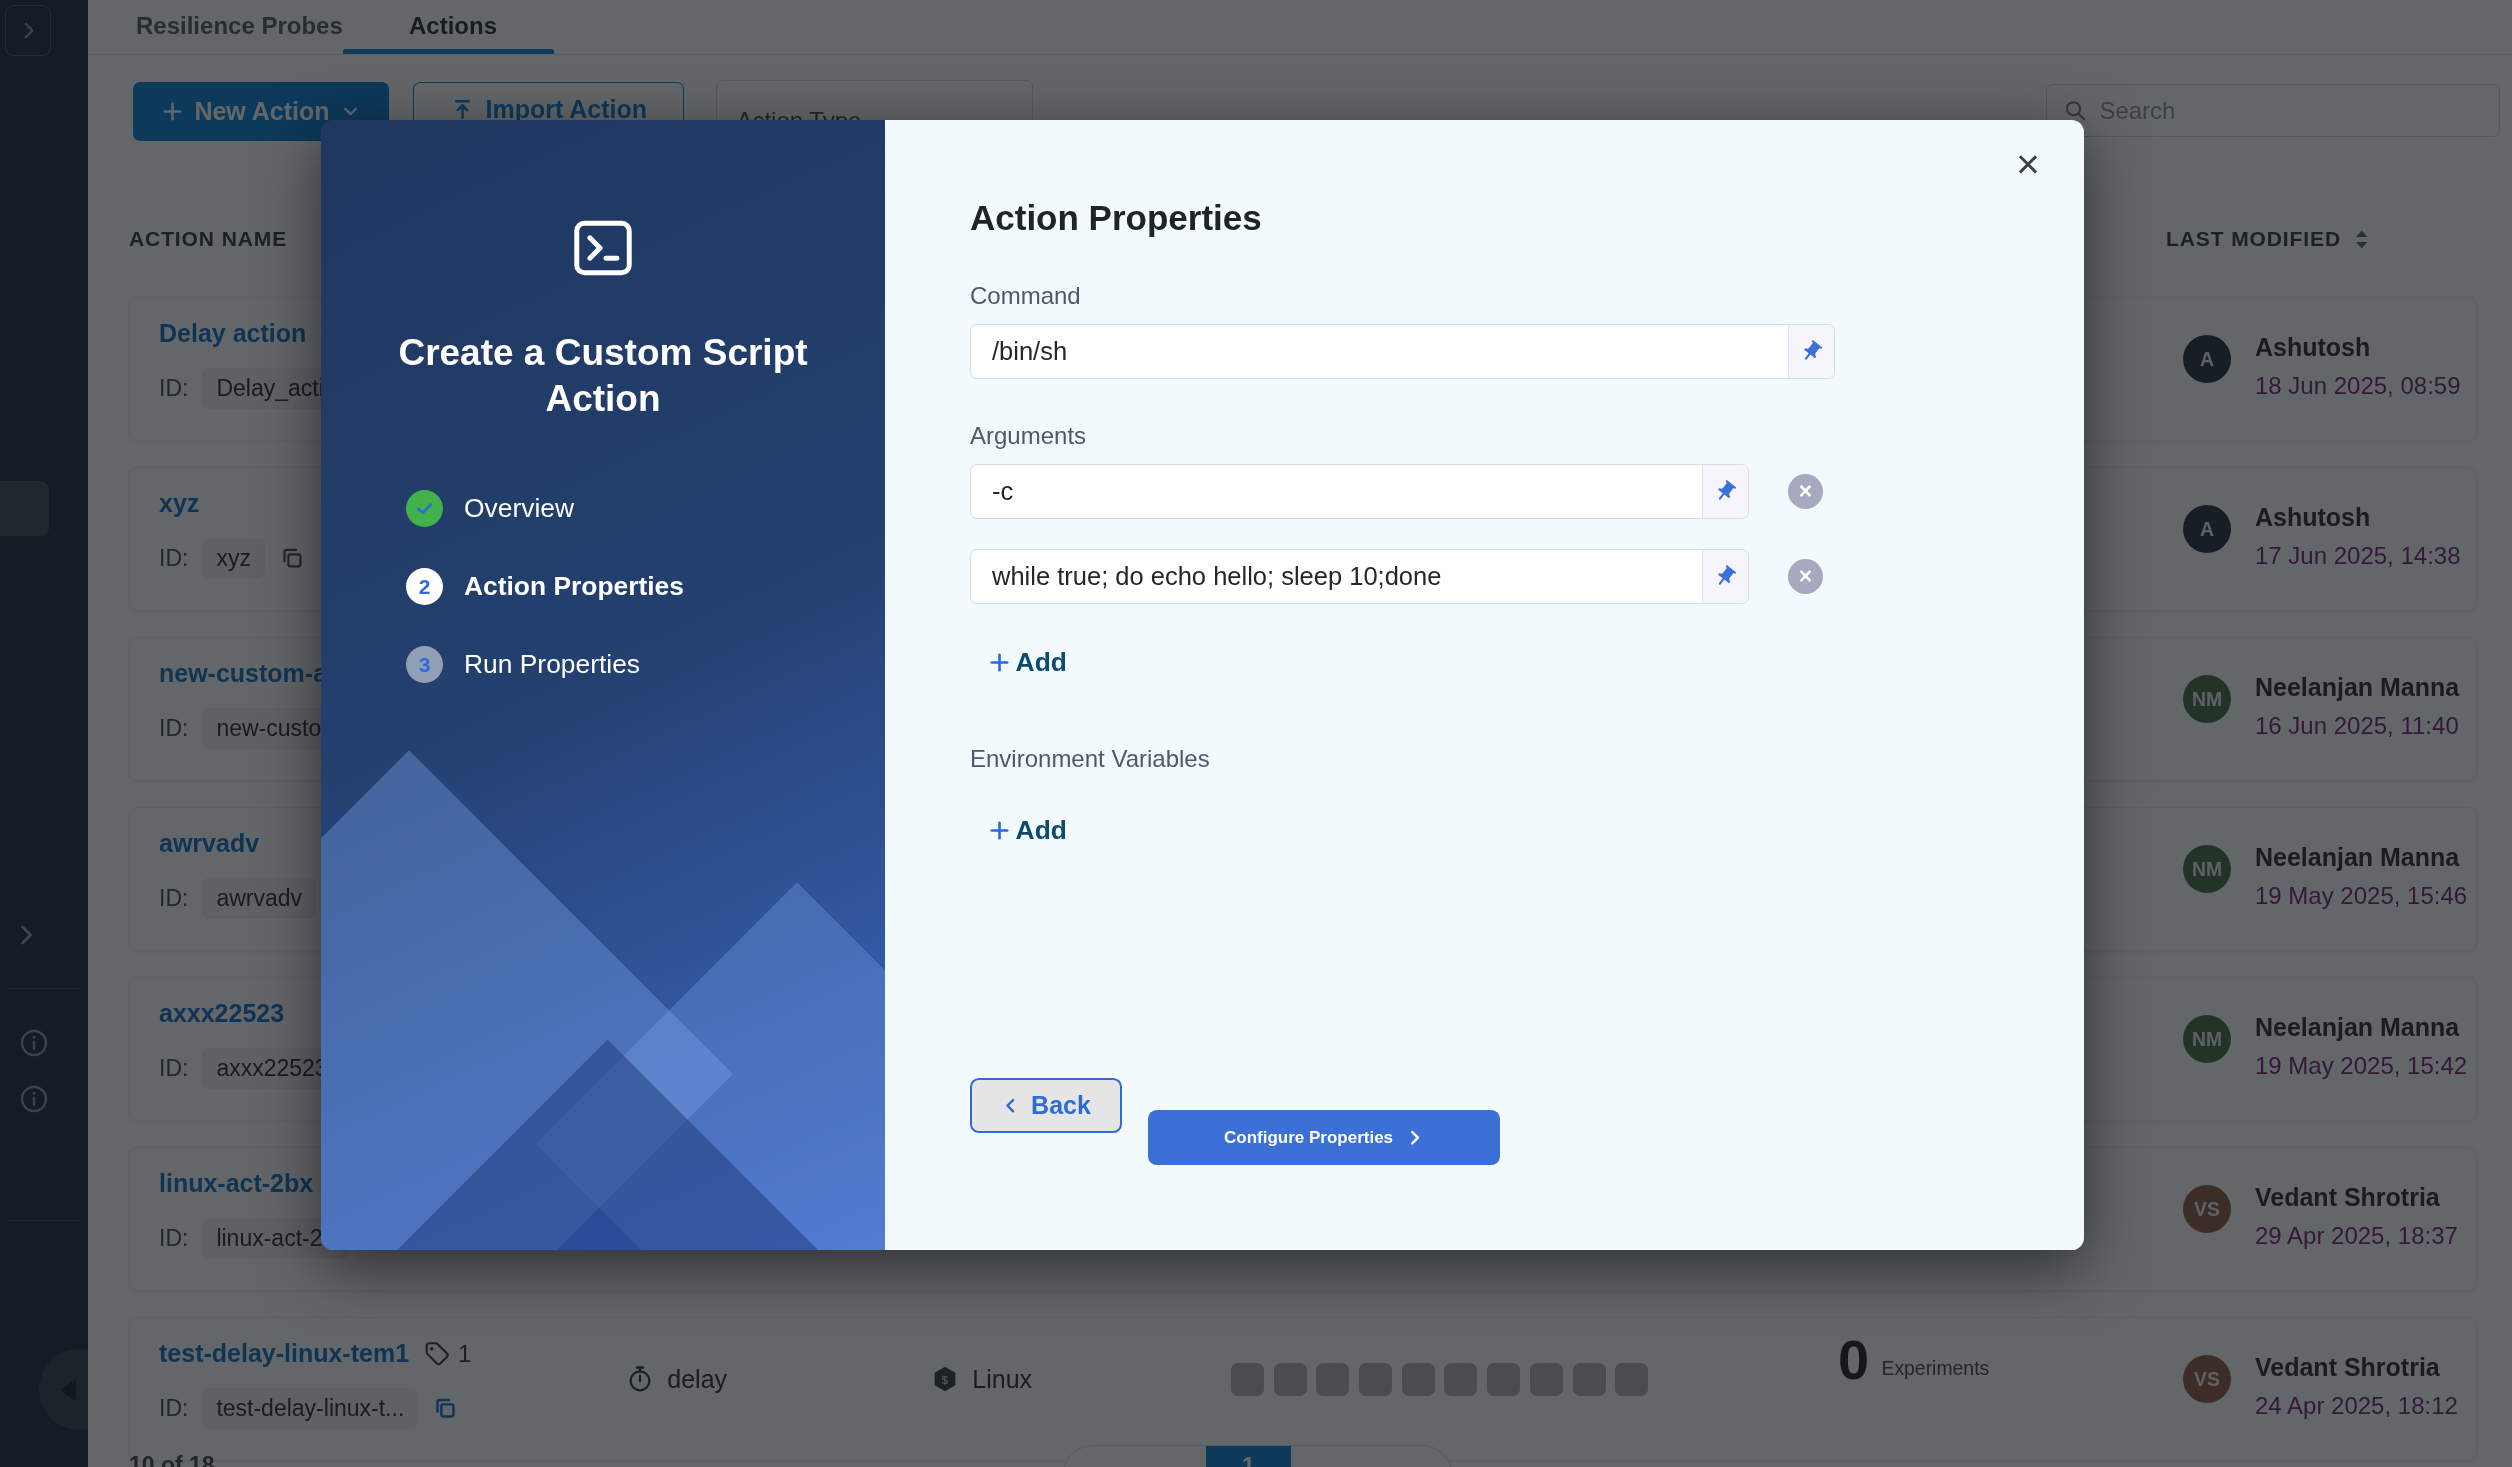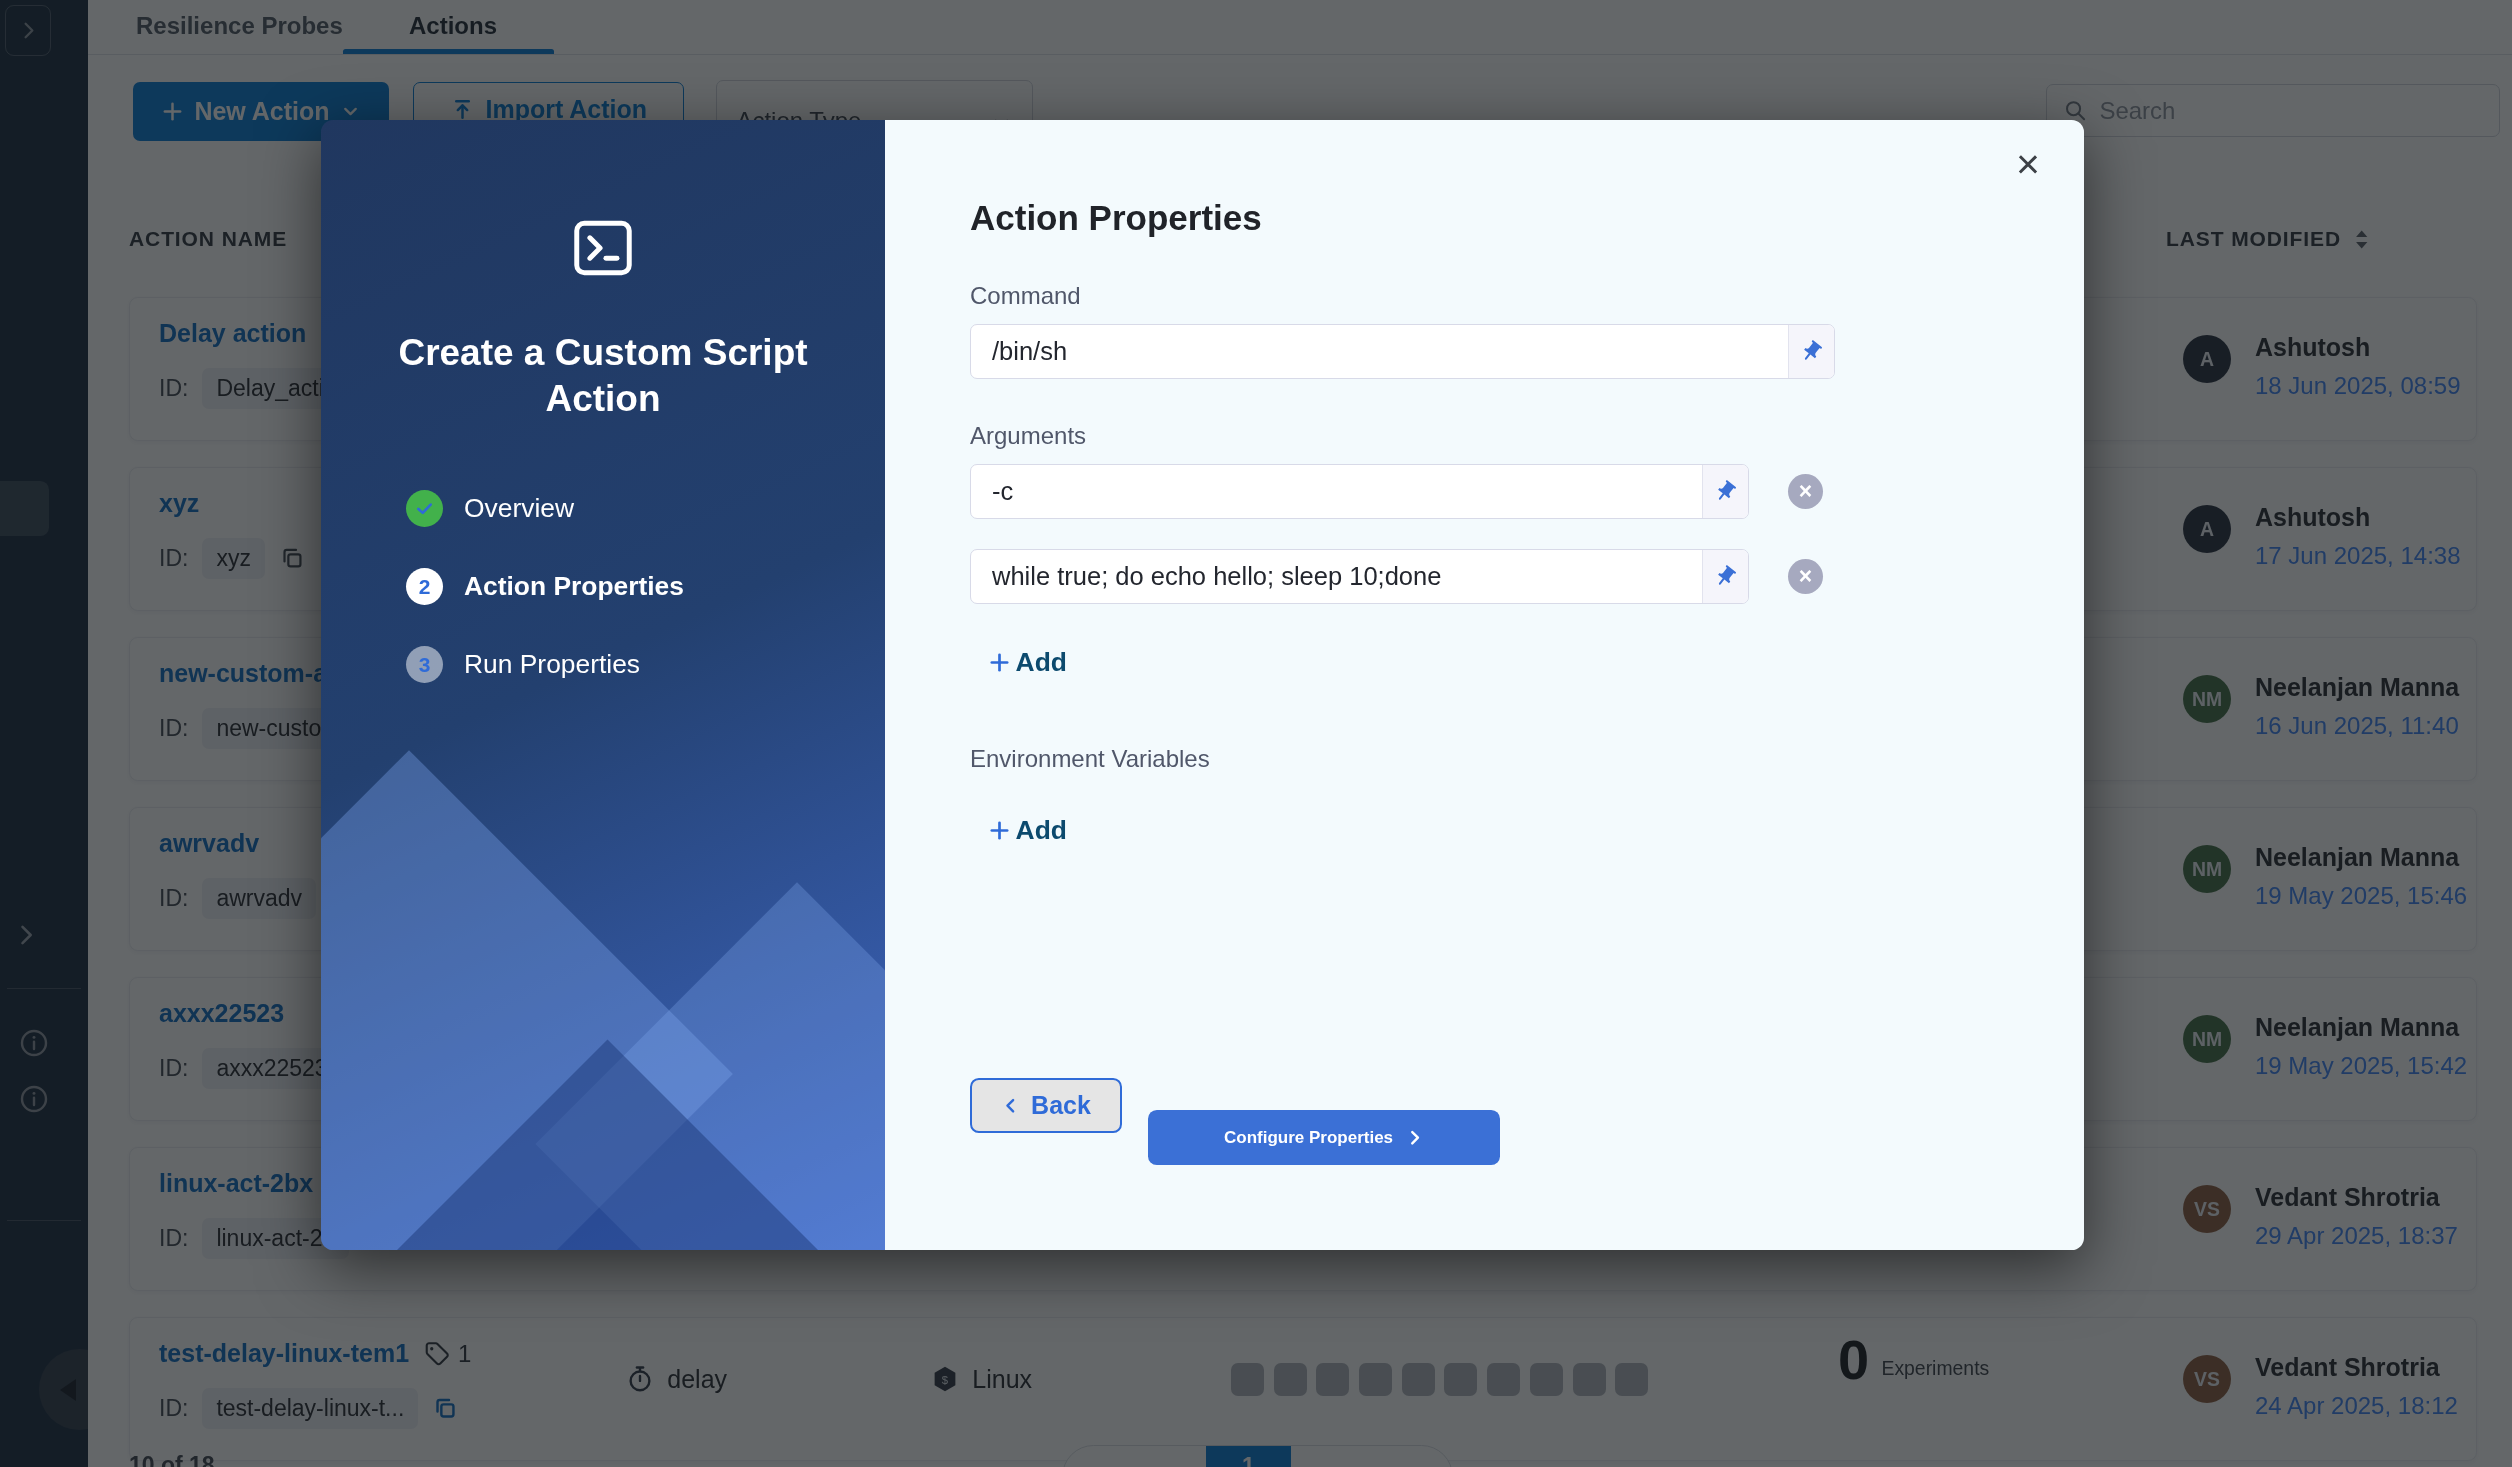--- a/index.html
+++ b/index.html
@@ -49,21 +49,21 @@
   .skel { width:33px; height:33px; border-radius:7px; background:#b0b4bc; }
   .cell-exp { position:absolute; left:1708px; top:14px; display:flex; align-items:flex-end; gap:12.3px; }
   .exp-num { font-size:56px; font-weight:bold; color:#15181d; line-height:1; }
   .exp-lbl { font-size:19.4px; color:#3a3f47; padding-bottom:8px; }
   .cell-mod { position:absolute; left:2053px; top:0; height:100%; }
   .avatar { position:absolute; left:0; top:37px; width:48px; height:48px; border-radius:50%; color:#e9edf2; font-size:19.4px; font-weight:bold; display:flex; align-items:center; justify-content:center; }
   .av-a { background:#222b3a; }
   .av-nm { background:#3f6b40;text-align:center; }
   .av-vs { background:#8a5a3b; }
   .mod-name { position:absolute; left:72px; top:35px; font-size:25px; font-weight:bold; color:#23272e; white-space:nowrap; }
-  .mod-date { position:absolute; left:72px; top:74px; font-size:24px; color:#3b82f6; white-space:nowrap; }
+  .mod-date { position:absolute; left:72px; top:74px; font-size:24px; color:#701a75; white-space:nowrap; }
 
   .range-text { position:absolute; left:41px; top:1452px; font-size:23px; font-weight:bold; color:#3c424c; }
   .pager { position:absolute; left:974px; top:1445px; width:391px; height:63px; background:#fff; border:1.8px solid #d8dbe2; border-radius:32px; display:flex; align-items:center; }
   .pg-prev { margin-left:30px; font-size:23px; color:#8b919c; display:flex; gap:7px; align-items:center; cursor:pointer; }
   .pg-page { position:absolute; left:143px; top:0; width:85px; height:100%; background:#0278d5; color:#fff; font-size:23px; font-weight:bold; display:flex; align-items:flex-start; justify-content:center; padding-top:7px; cursor:pointer; }
   .pg-next { position:absolute; right:30px; font-size:23px; color:#8b919c; display:flex; gap:7px; align-items:center; cursor:pointer; }
 
   
   .scrim { position:absolute; inset:0; background:rgba(20,24,28,.66); z-index:50; }
 

